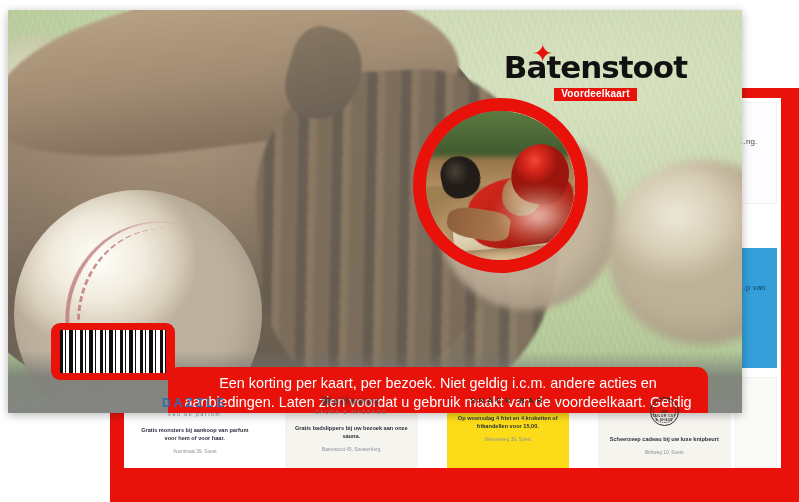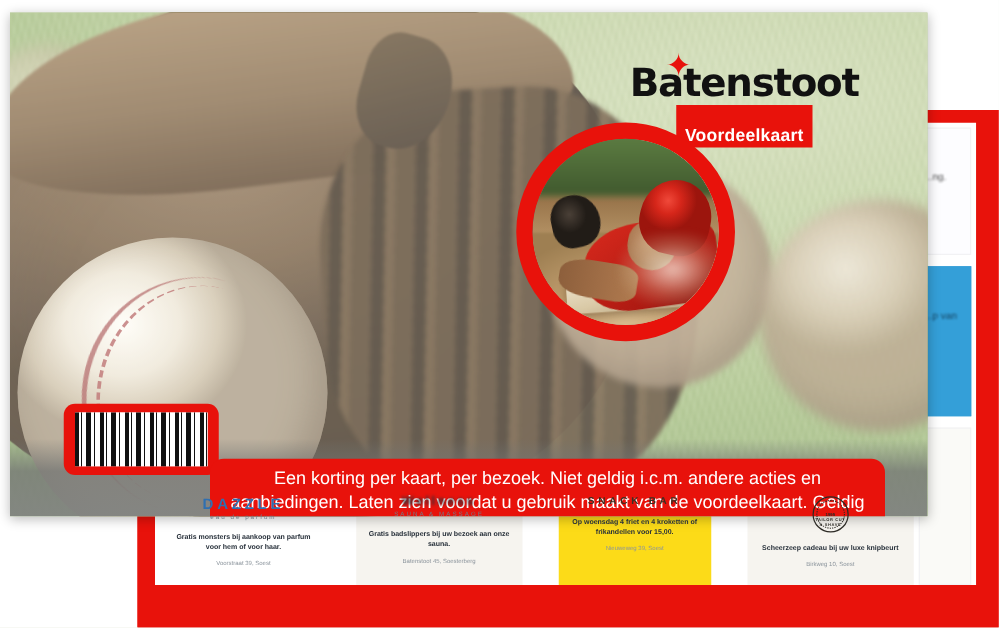--- a/index.html
+++ b/index.html
@@ -18,21 +18,21 @@
     position:absolute; inset:0; background:#ffffff; overflow:hidden;
   }
   
   .bg-strip{
     position:absolute; right:0; top:0; width:46px; bottom:0;
     display:flex; flex-direction:column; gap:9px; padding:4px 4px 0 0;
     box-sizing:border-box;
   }
   .bg-chip{ background:#fdfdff; border:1px solid #f2f2f4; }
   .bg-chip.c1{ height:100px; }
-  .bg-chip.c2{ height:118px; background:#349fd8; border-color:#349fd8; }
+  .bg-chip.c2{ height:118px; background:#349fd8; border-color:#349fd8;margin-top:35px; }
   .bg-chip.c3{ flex:1; background:#fafaf7; }
   .bg-chip-txt{ font-size:8px; color:#2b2b2b; padding:34px 2px 0 2px;
                 line-height:1.25; filter:blur(.7px); opacity:.85; }
   .bg-chip.c2 .bg-chip-txt{ color:#10314a; }
 
   
   .coupon-row{
     position:absolute; left:0; right:46px; bottom:0; height:78px;
     display:flex; gap:23px; padding:0 4px; box-sizing:border-box;
   }
@@ -180,22 +180,22 @@
   .logo-star{
     position:absolute; left:28px; top:-10px; width:22px; height:22px;
     color:#e8120b; font-size:25px; line-height:22px;
   }
   .logo-word{
     font-size:31px; font-weight:bold; color:#111111; letter-spacing:-1px;
     line-height:1; position:relative; z-index:2;
     font-family:"DejaVu Sans", sans-serif;
   }
   .logo-banner{
-    background:#e8120b; color:#ffffff; font-size:14px; font-weight:bold;
-    display:inline-block; padding:16px 7px 2px; margin-top:1px;
+    background:#e8120b; color:#ffffff; font-size:10px; font-weight:bold;
+    display:inline-block; padding:0 7px 2px; margin-top:1px;
     letter-spacing:.2px;
   }
 
   
   .circle-photo{
     position:absolute; left:405px; top:88px; width:175px; height:175px;
     border-radius:50%; border:13px solid #e8120b; box-sizing:border-box;
     overflow:hidden;
   }
   .cp-img{ position:absolute; inset:0; overflow:hidden; border-radius:50%; }

